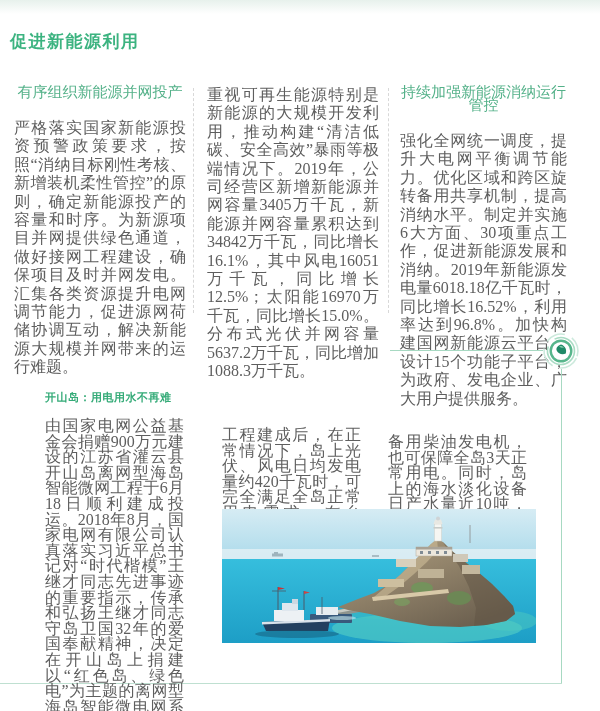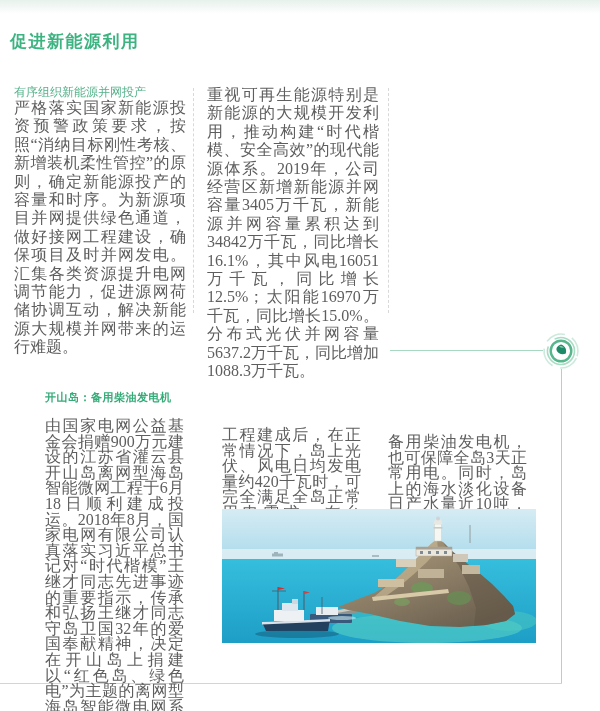--- a/index.html
+++ b/index.html
@@ -5,21 +5,21 @@
   html,body{margin:0;padding:0;background:#fff;}
   .page{position:relative;width:600px;height:711px;background:#ffffff;overflow:hidden;
         font-family:Liberation Serif, serif;padding-left:44px;}
   .top-band{position:absolute;left:0;top:0;width:600px;height:14px;
         background:linear-gradient(to bottom,#e7f1ec,rgba(255,255,255,0));}
   .page-title{position:absolute;left:10px;top:30px;margin:0;font-size:17px;line-height:24px;
         font-weight:bold;color:#3cb380;letter-spacing:1.5px;}
   .cols{position:absolute;left:14px;top:86px;width:553px;display:flex;align-items:flex-start;}
   .col{width:172px;}
   .col.c3{width:167px;}
-  .col h3{margin:0 0 0 0;font-size:12px;line-height:13px;font-weight:normal;color:#54b189;}
+  .col h3{margin:0 0 20px 0;font-size:15px;line-height:13px;font-weight:normal;color:#54b189;text-align:center;}
   .col p{margin:0;font-size:16px;line-height:18.4px;color:#5e5e5e;text-align:justify;
         text-justify:inter-ideograph;}
   .divider{width:0;height:225px;border-left:1px dashed #d8d8d8;margin-top:2px;}
   .d1{margin-left:7px;margin-right:13px;}
   .d2{margin-left:9px;margin-right:11px;}
   .deco-hline-right{position:absolute;left:390px;top:350px;width:153px;height:1px;background:#a7d9c2;}
   .deco-vline{position:absolute;left:561px;top:369px;width:1px;height:314px;background:#a7d9c2;}
   .deco-hline-bottom{position:absolute;left:0;top:683px;width:562px;height:1px;background:#bfe0d1;}
   .circle-badge{position:absolute;left:542px;top:332px;width:38px;height:38px;}
   .case-heading{position:absolute;left:45px;top:390px;margin:0;font-size:11px;line-height:14px;
@@ -38,40 +38,44 @@
 
   <h1 class="page-title">促进新能源利用</h1>
 
   <div class="cols">
     <div class="col c1">
       <h3>有序组织新能源并网投产</h3>
       <p>严格落实国家新能源投资预警政策要求，按照“消纳目标刚性考核、新增装机柔性管控”的原则，确定新能源投产的容量和时序。为新源项目并网提供绿色通道，做好接网工程建设，确保项目及时并网发电。汇集各类资源提升电网调节能力，促进源网荷储协调互动，解决新能源大规模并网带来的运行难题。</p>
     </div>
     <div class="divider d1"></div>
     <div class="col c2">
-      <p>重视可再生能源特别是新能源的大规模开发利用，推动构建“时代楷模、安全高效”的现代能源体系。2019年，公司经营区新增新能源并网容量3405万千瓦，新能源并网容量累积达到34842万千瓦，同比增长16.1%，其中风电16051万千瓦，同比增长12.5%；太阳能16970万千瓦，同比增长15.0%。分布式光伏并网容量5637.2万千瓦，同比增加1088.3万千瓦。</p>
+      <p>重视可再生能源特别是新能源的大规模开发利用，推动构建“清洁低碳、安全高效”暴雨等极端情况下。2019年，公司经营区新增新能源并网容量3405万千瓦，新能源并网容量累积达到34842万千瓦，同比增长16.1%，其中风电16051万千瓦，同比增长12.5%；太阳能16970万千瓦，同比增长15.0%。分布式光伏并网容量5637.2万千瓦，同比增加1088.3万千瓦。</p>
     </div>
     <div class="divider d2"></div>
+    <div class="col c3">
+      <h3>持续加强新能源消纳运行管控</h3>
+      <p>强化全网统一调度，提升大电网平衡调节能力。优化区域和跨区旋转备用共享机制，提高消纳水平。制定并实施6大方面、30项重点工作，促进新能源发展和消纳。2019年新能源发电量6018.18亿千瓦时，同比增长16.52%，利用率达到96.8%。加快构建国网新能源云平台，设计15个功能子平台，为政府、发电企业、广大用户提供服务。</p>
+    </div>
   </div>
 
   <div class="deco-hline-right"></div>
   <div class="deco-vline"></div>
   <div class="deco-hline-bottom"></div>
 
   <div class="circle-badge">
     <svg width="38" height="38" viewBox="0 0 38 38">
       <circle cx="19" cy="19" r="17" fill="none" stroke="#cdeadd" stroke-width="1.6" stroke-dasharray="20 8" transform="rotate(25 19 19)"></circle>
       <circle cx="19" cy="19" r="13.5" fill="none" stroke="#a9dcc4" stroke-width="1.6" stroke-dasharray="56 10" transform="rotate(-40 19 19)"></circle>
       <circle cx="19" cy="19" r="10.3" fill="#ffffff" stroke="#57b68c" stroke-width="2.4"></circle>
       <path d="M19 12.6 c4.2 1.4 6 5 4.8 8.8 c-3.2 1.7 -7.4 0.6 -9 -2.6 c-1.2 -2.6 1 -5.3 4.2 -6.2 z" fill="#1f8a67"></path>
       <path d="M17.2 14.2 c2 -0.6 3.8 0 4.8 1.4 c-1.6 0.4 -3.6 0.2 -4.8 -1.4 z" fill="#7fc8a9"></path>
     </svg>
   </div>
 
-  <h2 class="case-heading">开山岛：备用柴油发电机</h2>
+  <h2 class="case-heading">开山岛：用电用水不再难</h2>
 
   <p class="case-col ca">由国家电网公益基金会捐赠900万元建设的江苏省灌云县开山岛离网型海岛智能微网工程于6月18日顺利建成投运。2018年8月，国家电网有限公司认真落实习近平总书记对“时代楷模”王继才同志先进事迹的重要指示，传承和弘扬王继才同志守岛卫国32年的爱国奉献精神，决定在开山岛上捐建以“红色岛、绿色电”为主题的离网型海岛智能微电网系统及海水淡化系统，解决开山岛爱国主义教育基地和守岛人员的用电用水问题。开山岛智能微电网</p>
   <p class="case-col cb">工程建成后，在正常情况下，岛上光伏、风电日均发电量约420千瓦时，可完全满足全岛正常用电需求。在台风、暴雨等极端情况下，660千瓦时储能装置和50千瓦</p>
   <p class="case-col cc">备用柴油发电机，也可保障全岛3天正常用电。同时，岛上的海水淡化设备日产水量近10吨，可满足岛上各类用水需求。彻底解决了困扰岛上居民用水用电问题。</p>
 
   <div class="photo">
     <svg width="314" height="134" viewBox="0 0 314 134">
       <defs>
         <linearGradient id="sky" x1="0" y1="0" x2="0" y2="1">
           <stop offset="0" stop-color="#d6ecf4"></stop>

